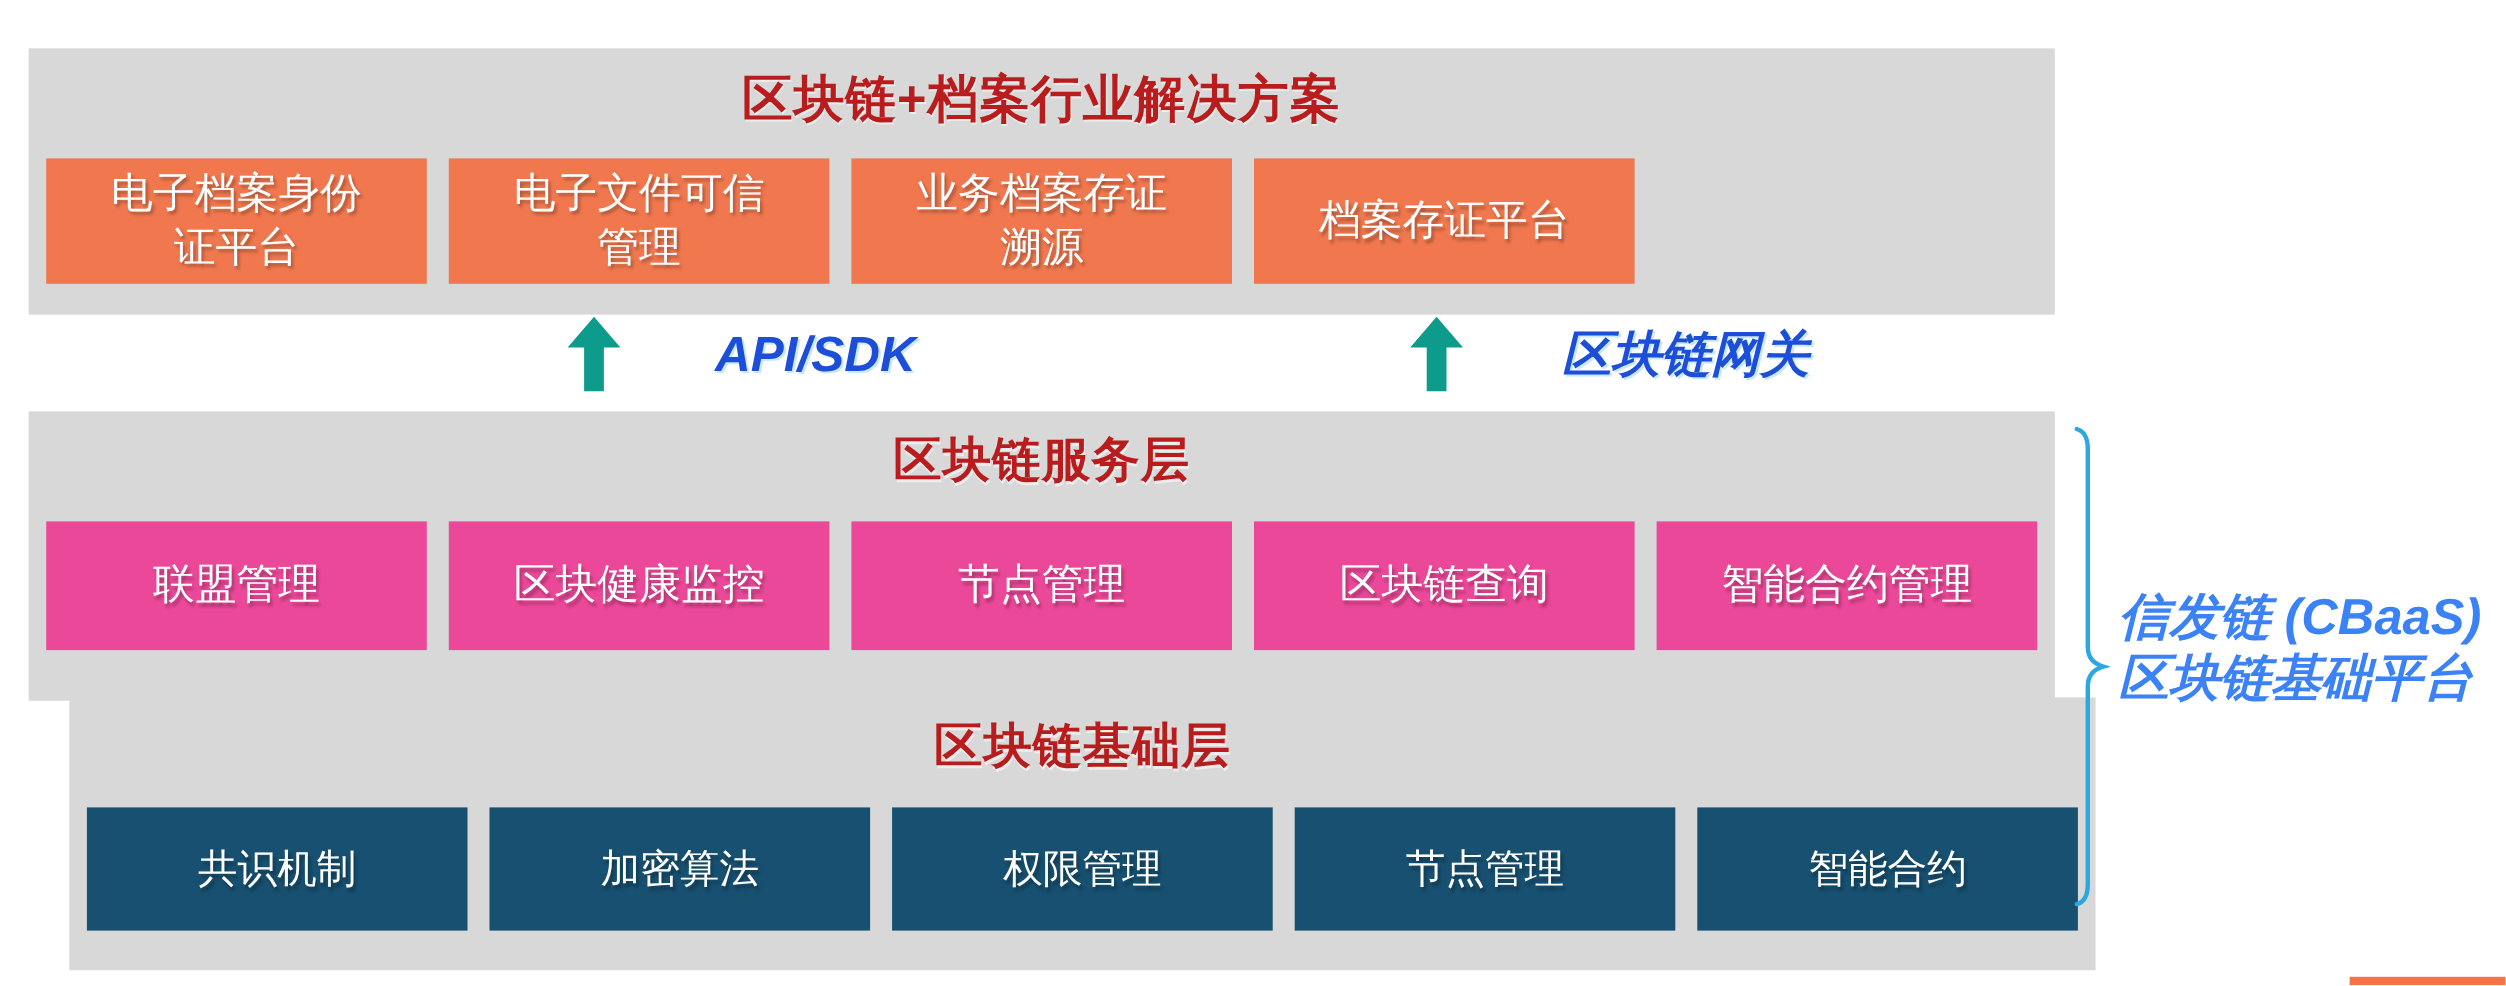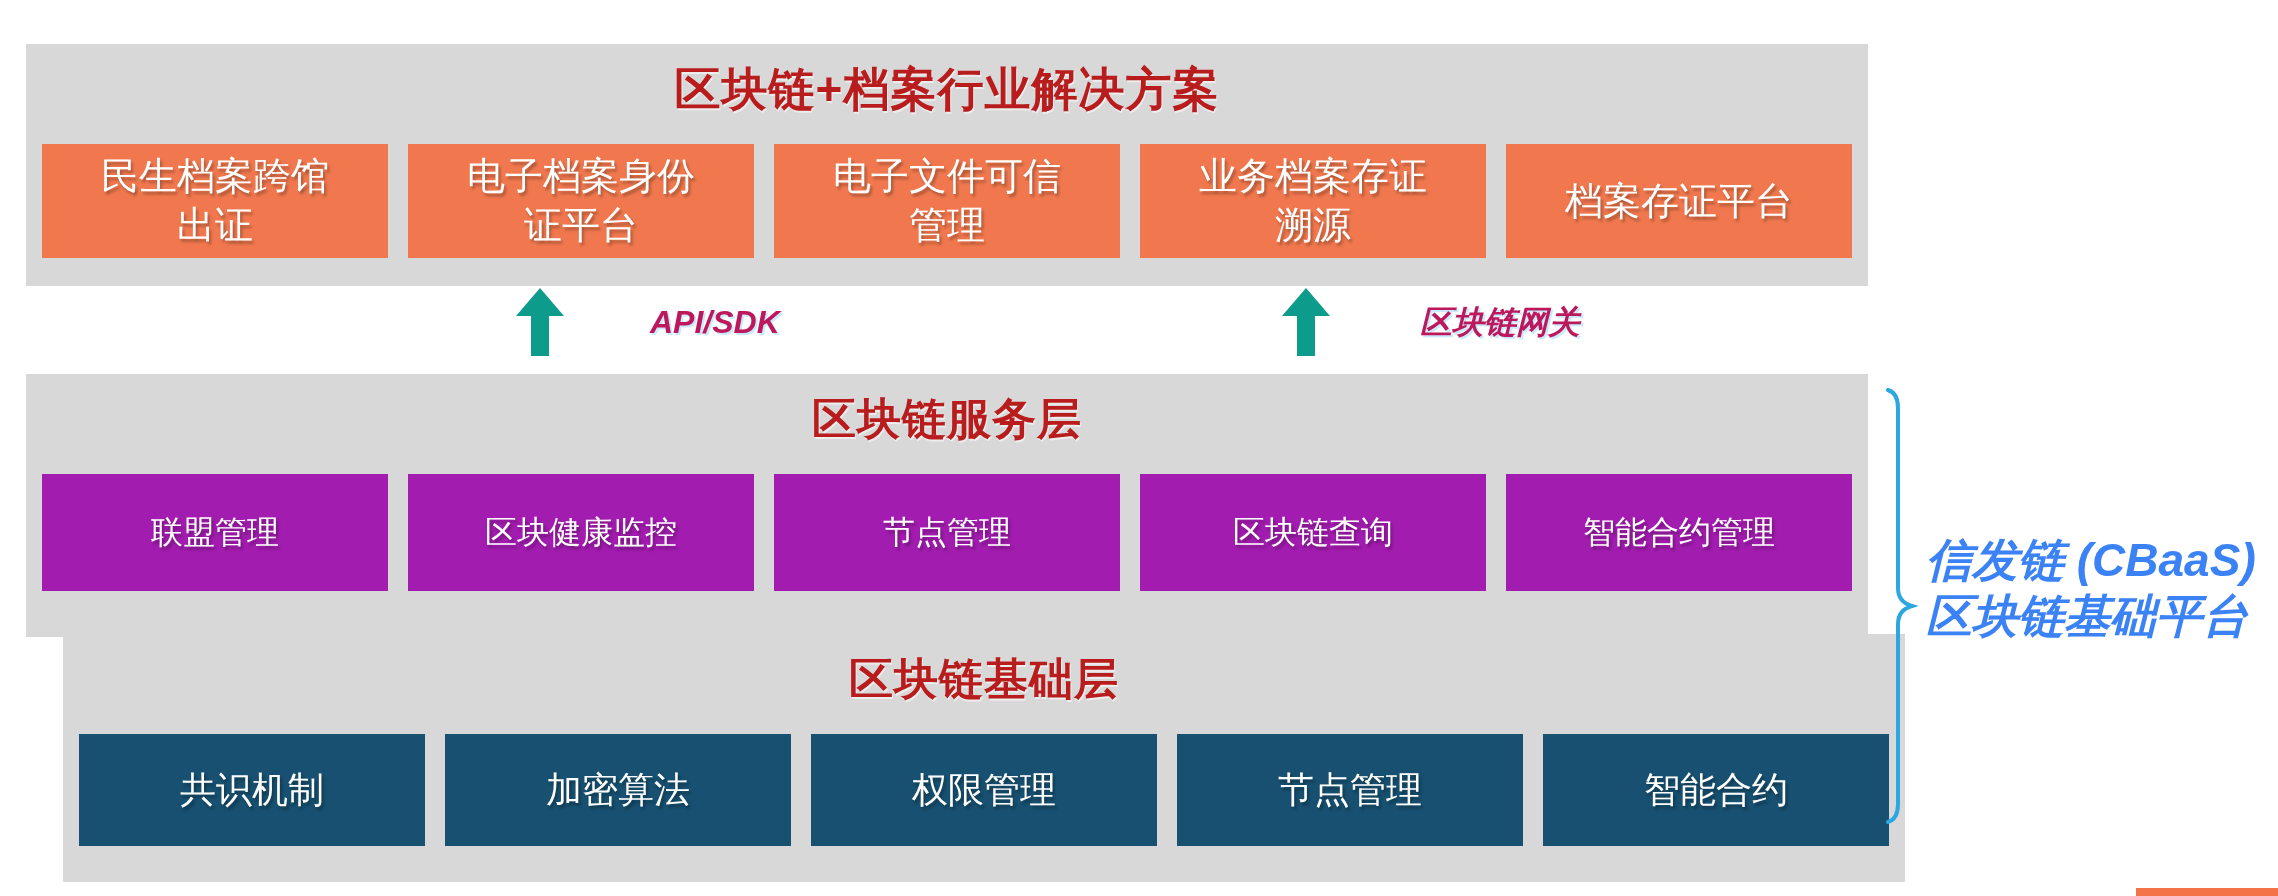--- a/index.html
+++ b/index.html
@@ -43,39 +43,39 @@
     display: flex;
     align-items: center;
     justify-content: center;
     text-align: center;
     color: #ffffff;
     white-space: pre-line;
     line-height: 1.28;
     text-shadow: 2px 3px 3px rgba(0,0,0,0.30);
   }
   .row-solution .box { background: #F1784E; height: 114px; font-size: 38px; }
-  .row-service  .box { background: #a21caf; height: 117px; font-size: 32px; }
+  .row-service  .box { background: #ec4899; height: 117px; font-size: 38px; }
   .row-base     .box { background: #175070; height: 112px; font-size: 36px; }
 
   .arrow {
     position: absolute;
     top: 288px;
     width: 48px;
     height: 68px;
   }
   .arrow-1 { left: 516px; }
   .arrow-2 { left: 1282px; }
   .connector-label {
     position: absolute;
     top: 296px;
-    font-size: 32px;
+    font-size: 45px;
     line-height: 52px;
     font-weight: bold;
     font-style: italic;
-    color: #be185d;
+    color: #1d4ed8;
     white-space: nowrap;
     text-shadow: 2px 2px 0 rgba(180,225,250,0.7);
   }
   .label-1 { left: 650px; }
   .label-2 { left: 1420px; }
 
   .brace {
     position: absolute;
     left: 1884px;
     top: 388px;
@@ -103,22 +103,20 @@
   }
 </style>
 </head>
 <body>
 
 <div class="stage">
 
   <div class="band band-solution">
     <h2>区块链+档案行业解决方案</h2>
     <div class="box-row row-solution">
-      <div class="box">民生档案跨馆
-出证</div>
       <div class="box">电子档案身份
 证平台</div>
       <div class="box">电子文件可信
 管理</div>
       <div class="box">业务档案存证
 溯源</div>
       <div class="box">档案存证平台</div>
     </div>
   </div>
 

